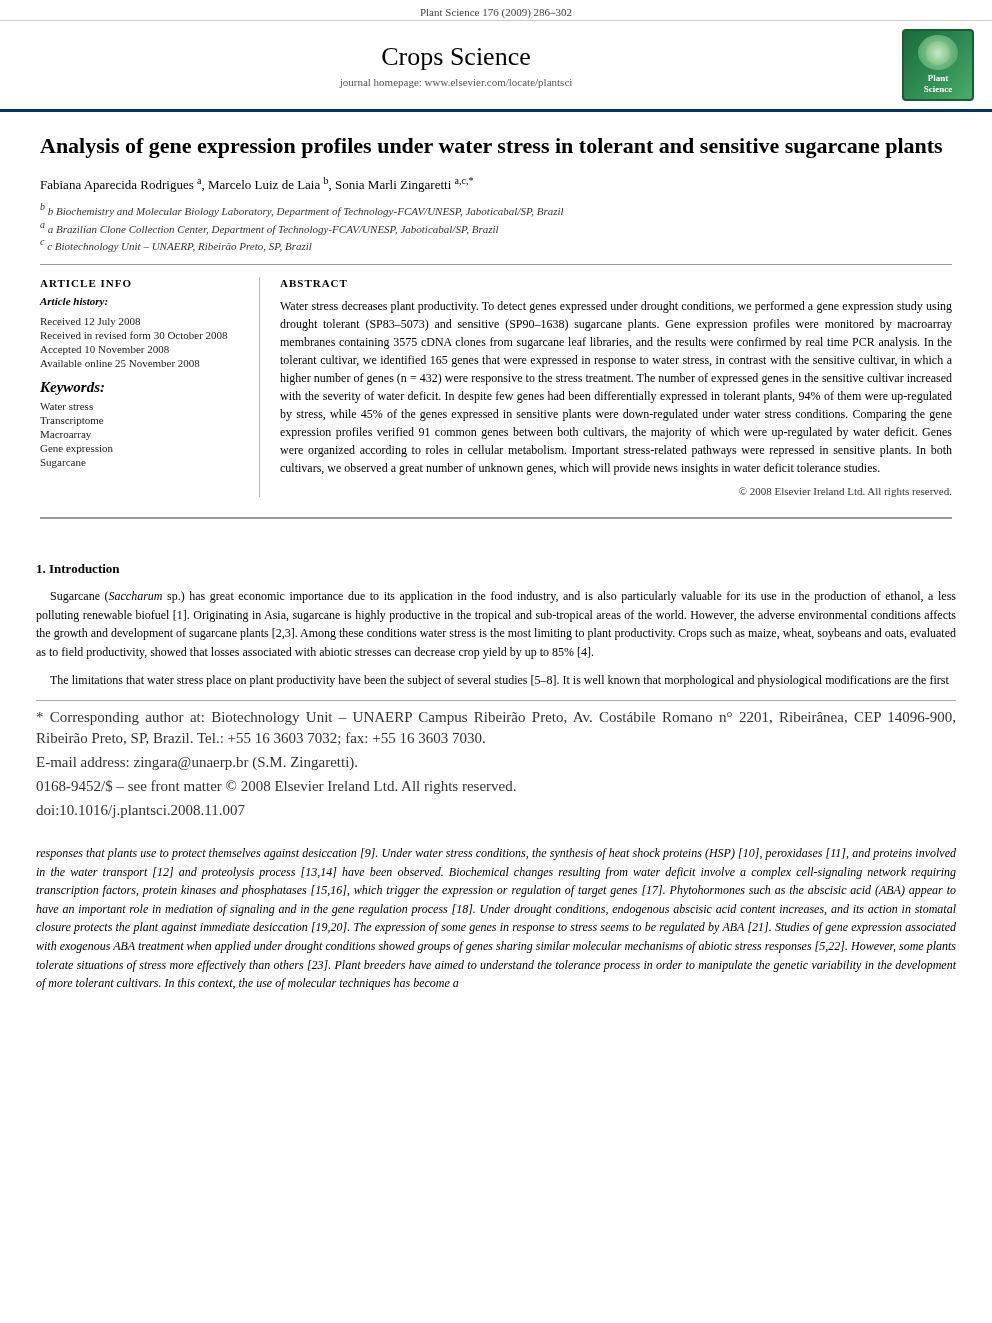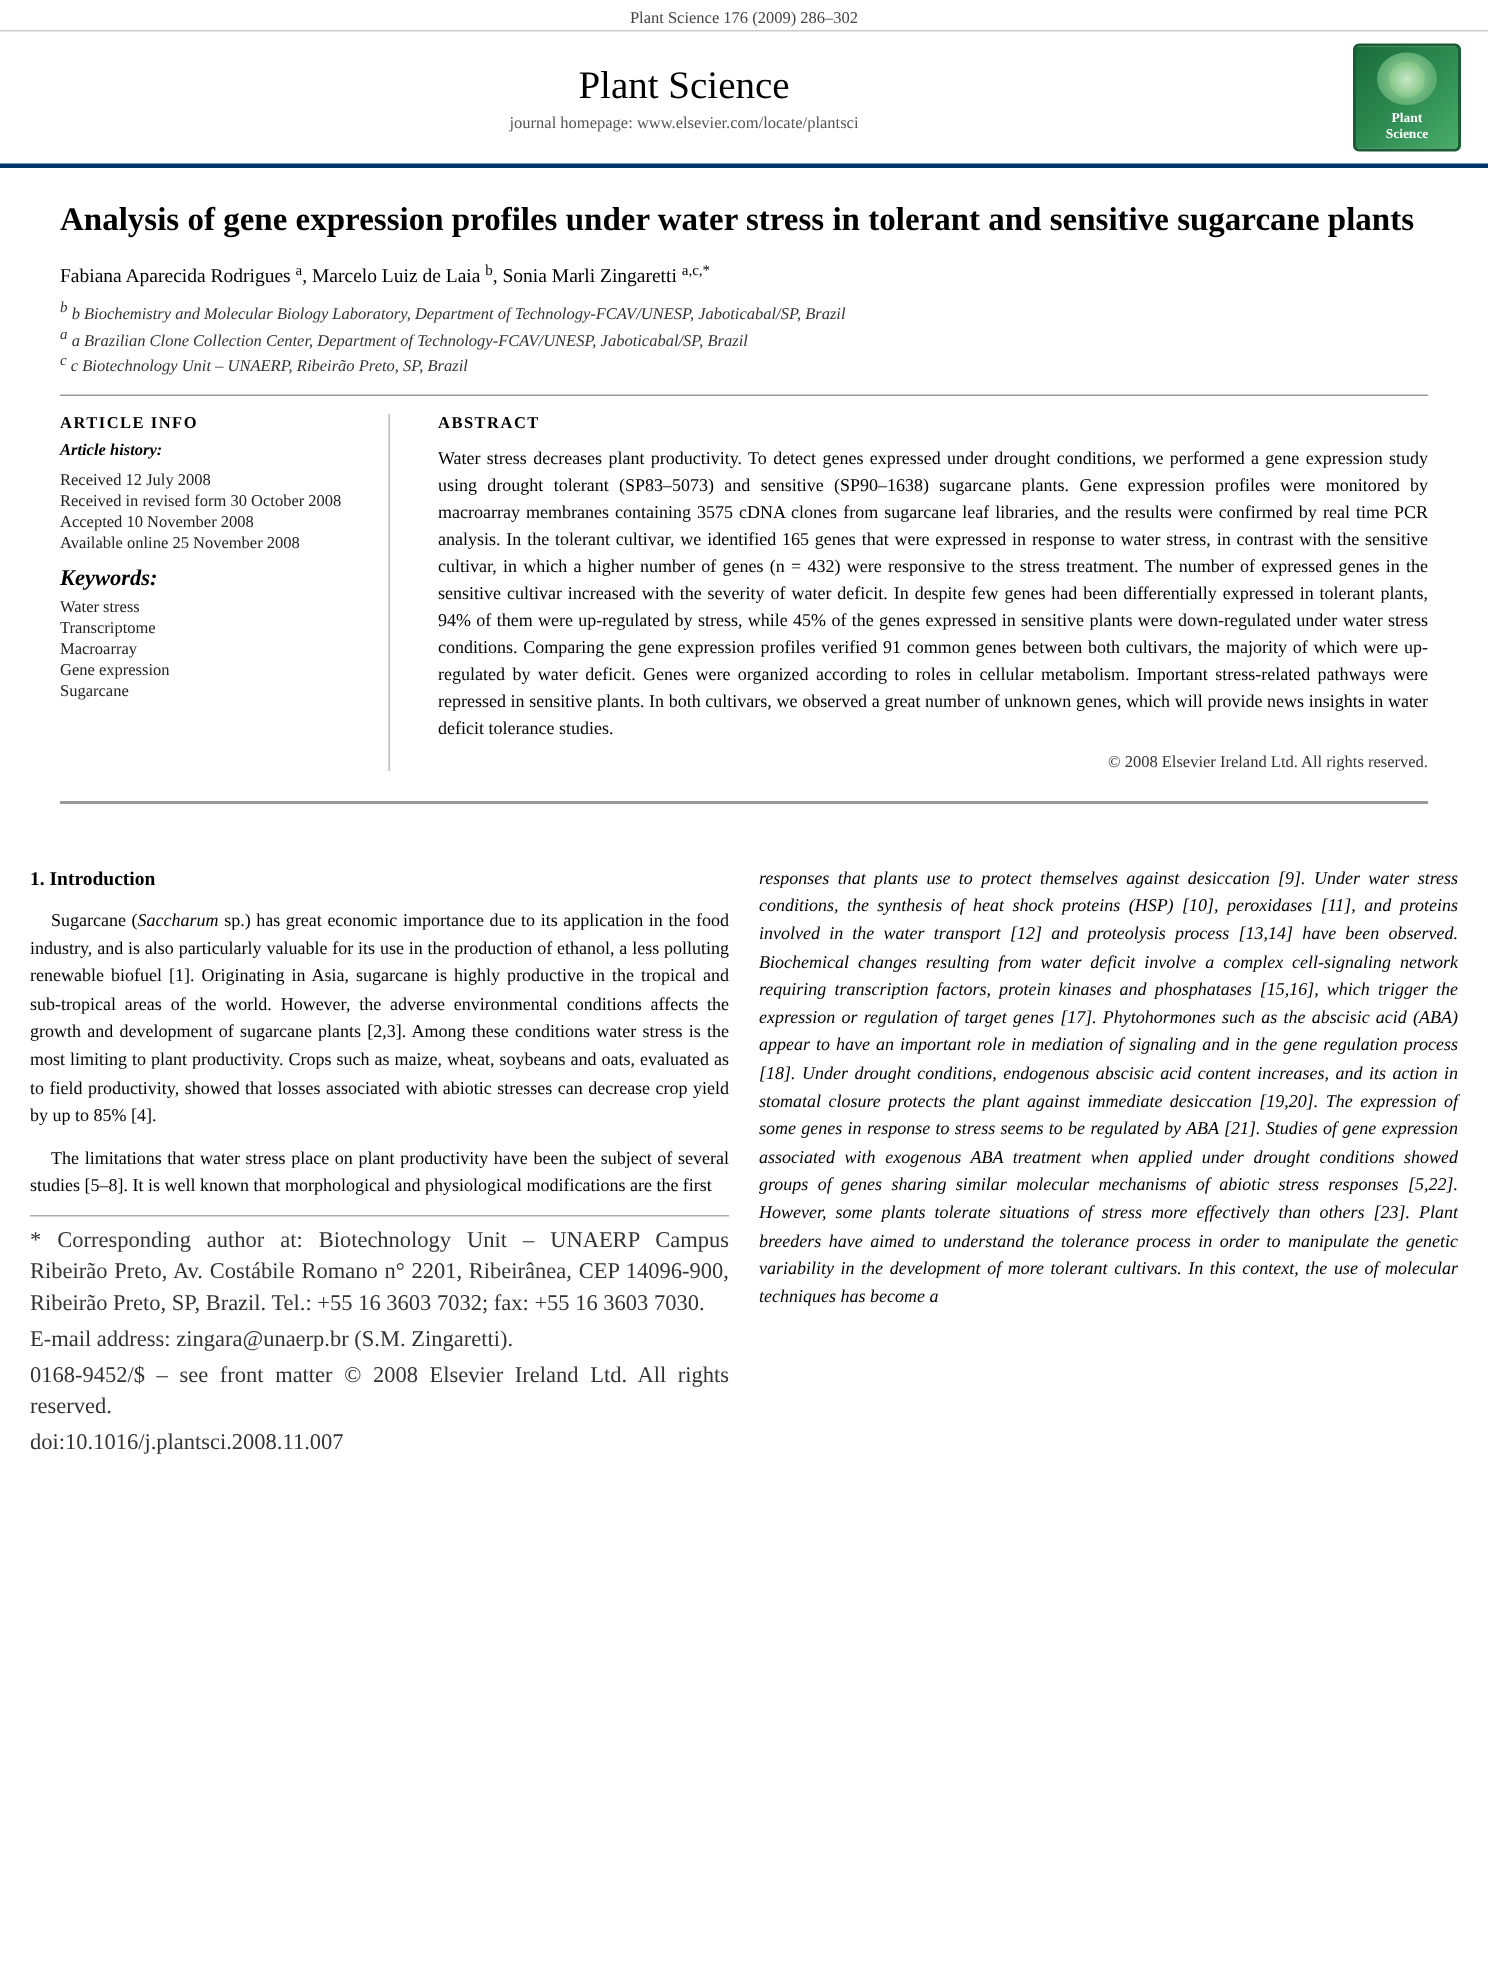--- a/index.html
+++ b/index.html
@@ -146,21 +146,21 @@
     }
 
     .divider {
       border: none;
       border-top: 1px solid #999;
       margin: 12px 0;
     }
 
     .two-column {
       display: flex;
-      gap: 32px;
+      gap: 20px;
       margin-top: 8px;
     }
 
     .article-info {
       width: 220px;
       flex-shrink: 0;
       border-right: 1px solid #bbb;
       padding-right: 16px;
     }
 
@@ -227,21 +227,22 @@
     .body-divider {
       border: none;
       border-top: 2px solid #999;
       margin: 20px 0;
     }
 
     
     .body-two-column {
       display: flex;
       gap: 20px;
-      padding: 0 20px;
+      padding: 0 36px;
+      flex-direction: column;
     }
 
     .body-col {
       flex: 1;
       font-size: 12px;
       line-height: 1.55;
       text-align: justify;
     }
 
     .section-heading {
@@ -281,21 +282,21 @@
 <body>
 
 <div class="top-meta">
   <span>Plant Science 176 (2009) 286–302</span>
 </div>
 
 <div class="journal-header">
 
 
   <div class="journal-center">
-    <div class="journal-title-main">Plant Science</div>
+    <div class="journal-title-main">Crops Science</div>
     <div class="journal-homepage">
       <span>journal homepage: www.elsevier.com/locate/plantsci</span>
     </div>
   </div>
 
   <div class="journal-right-logo">
     <div class="plant-science-badge">
       <div class="badge-circle">
         <div class="badge-circle-inner"></div>
       </div>

